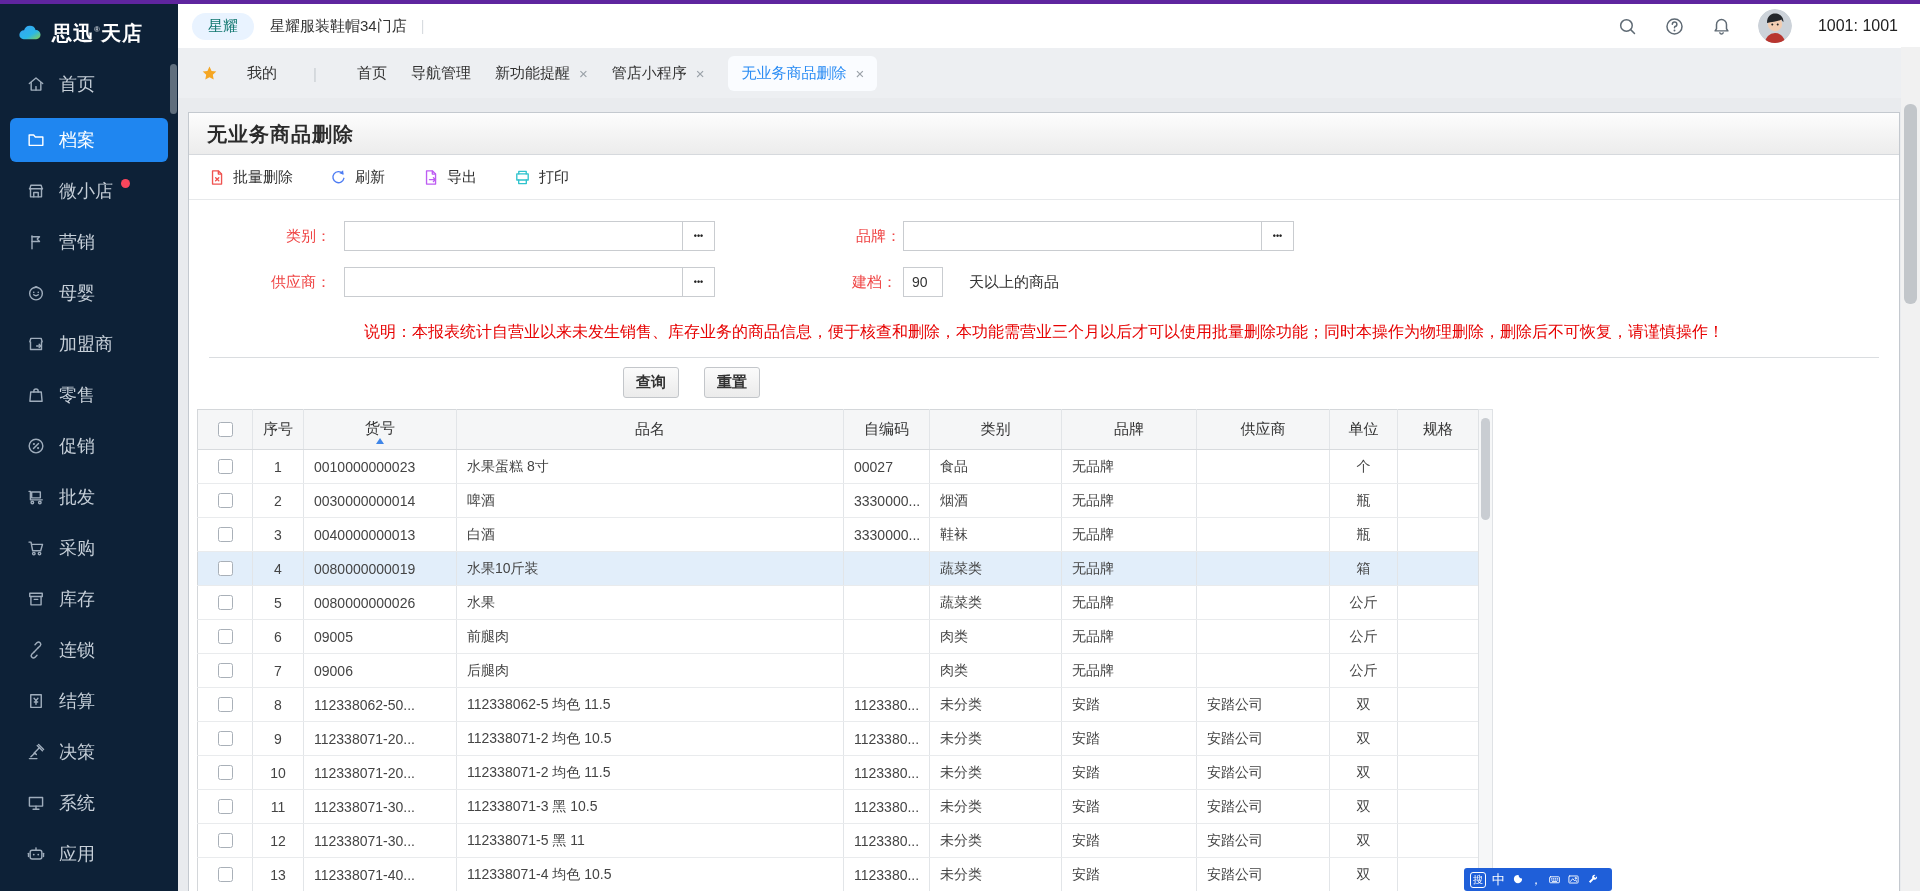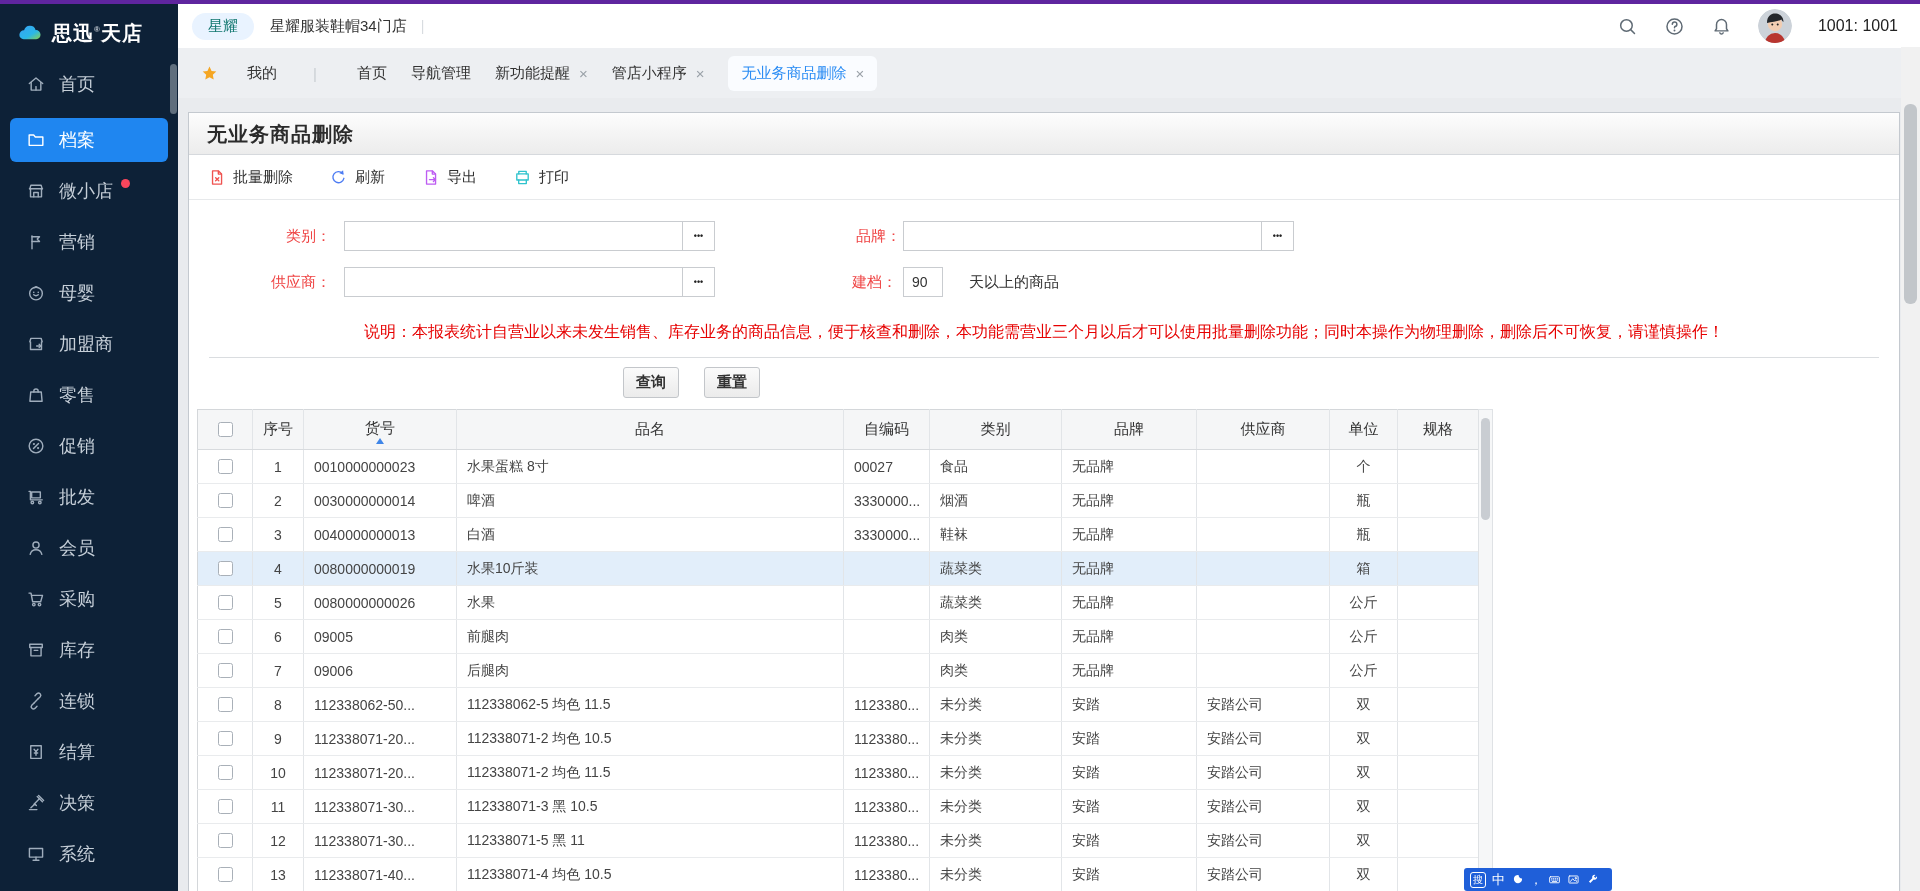--- a/index.html
+++ b/index.html
@@ -190,27 +190,20 @@
         <span>促销</span>
       </div>
       <div class="side-item">
         <svg viewBox="0 0 24 24" class="icon">
           <path d="M3.6 5.2h1.7v10.2h14.2"></path>
           <path d="M6.8 6h10.4v7H6.8z"></path>
           <circle cx="7.6" cy="18.5" r="1.5"></circle>
           <circle cx="16.6" cy="18.5" r="1.5"></circle>
         </svg>
         <span>批发</span>
-      </div>
-      <div class="side-item">
-        <svg viewBox="0 0 24 24" class="icon">
-          <circle cx="12" cy="8.4" r="3.7"></circle>
-          <path d="M5 19.6a7.2 7.2 0 0 1 14 0"></path>
-        </svg>
-        <span>会员</span>
       </div>
       <div class="side-item">
         <svg viewBox="0 0 24 24" class="icon">
           <path d="M3.6 4.9H6l2 10.4h9.6l2.2-7.7H6.9"></path>
           <circle cx="9.4" cy="18.7" r="1.5"></circle>
           <circle cx="16.2" cy="18.7" r="1.5"></circle>
         </svg>
         <span>采购</span>
       </div>
       <div class="side-item">

